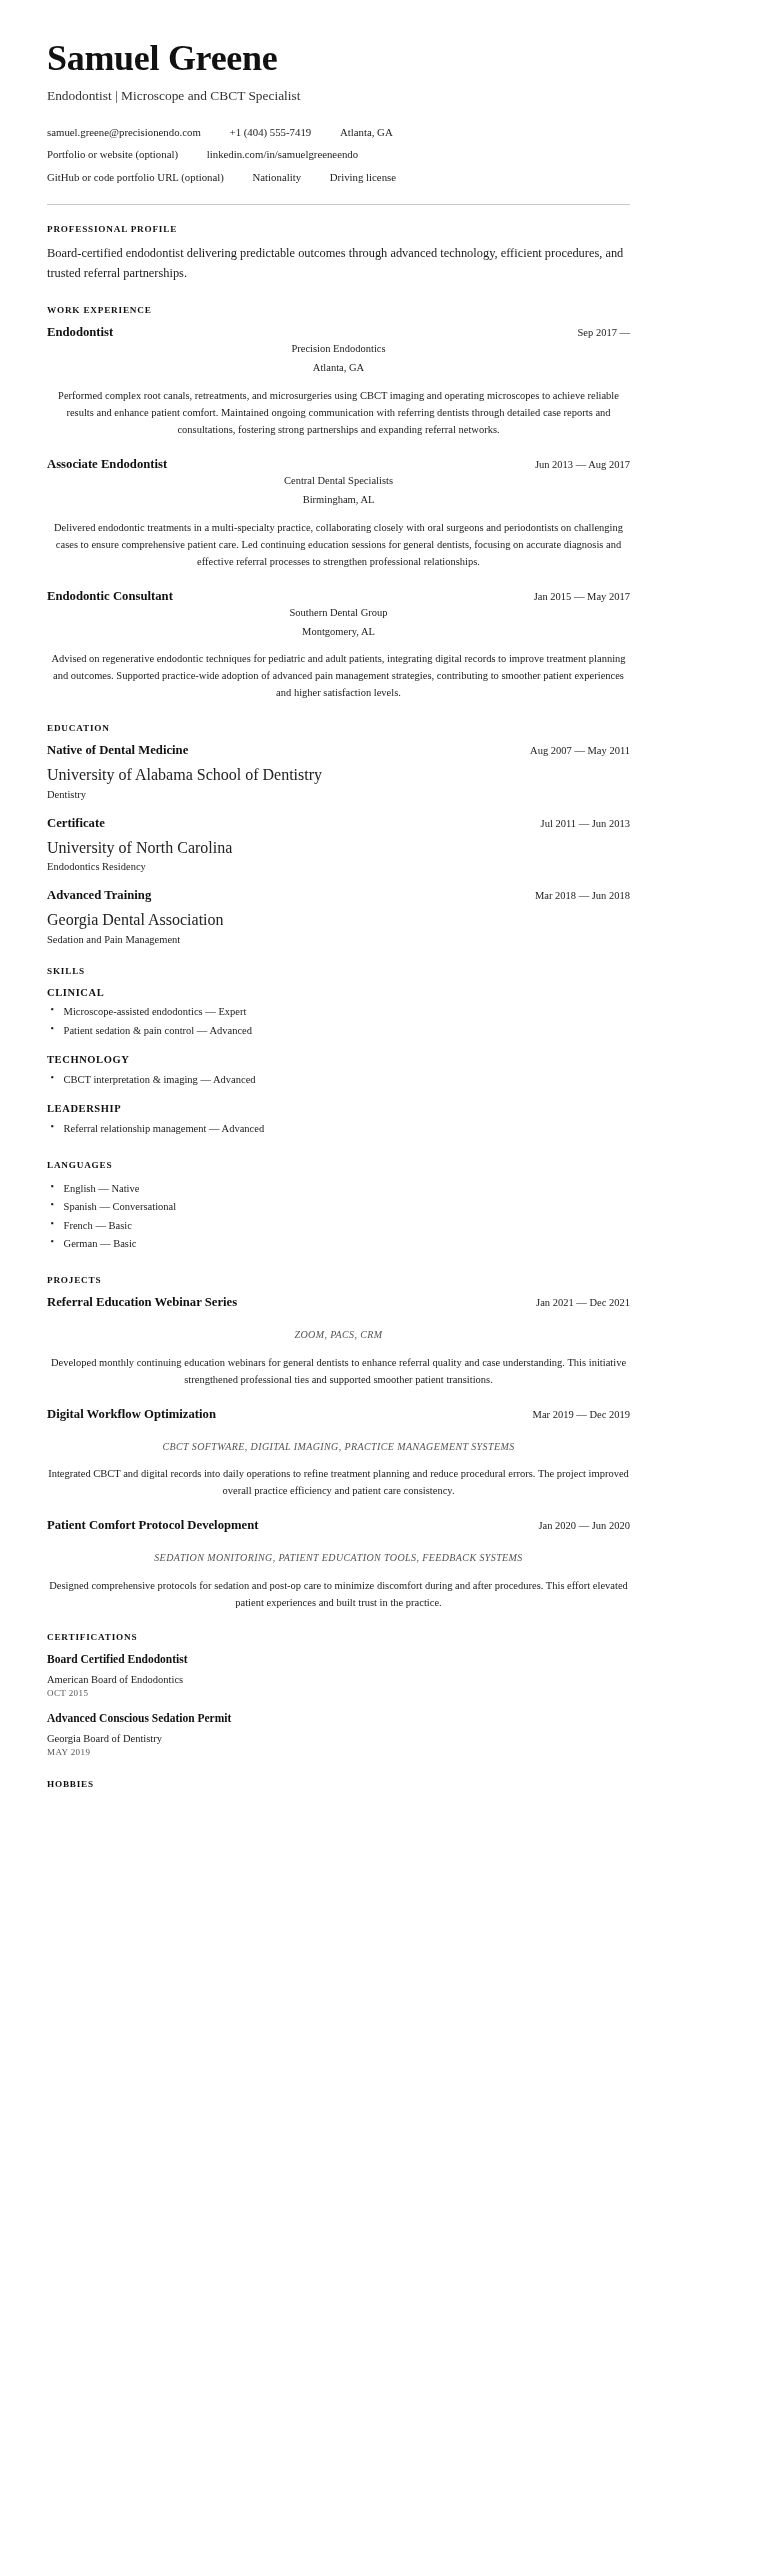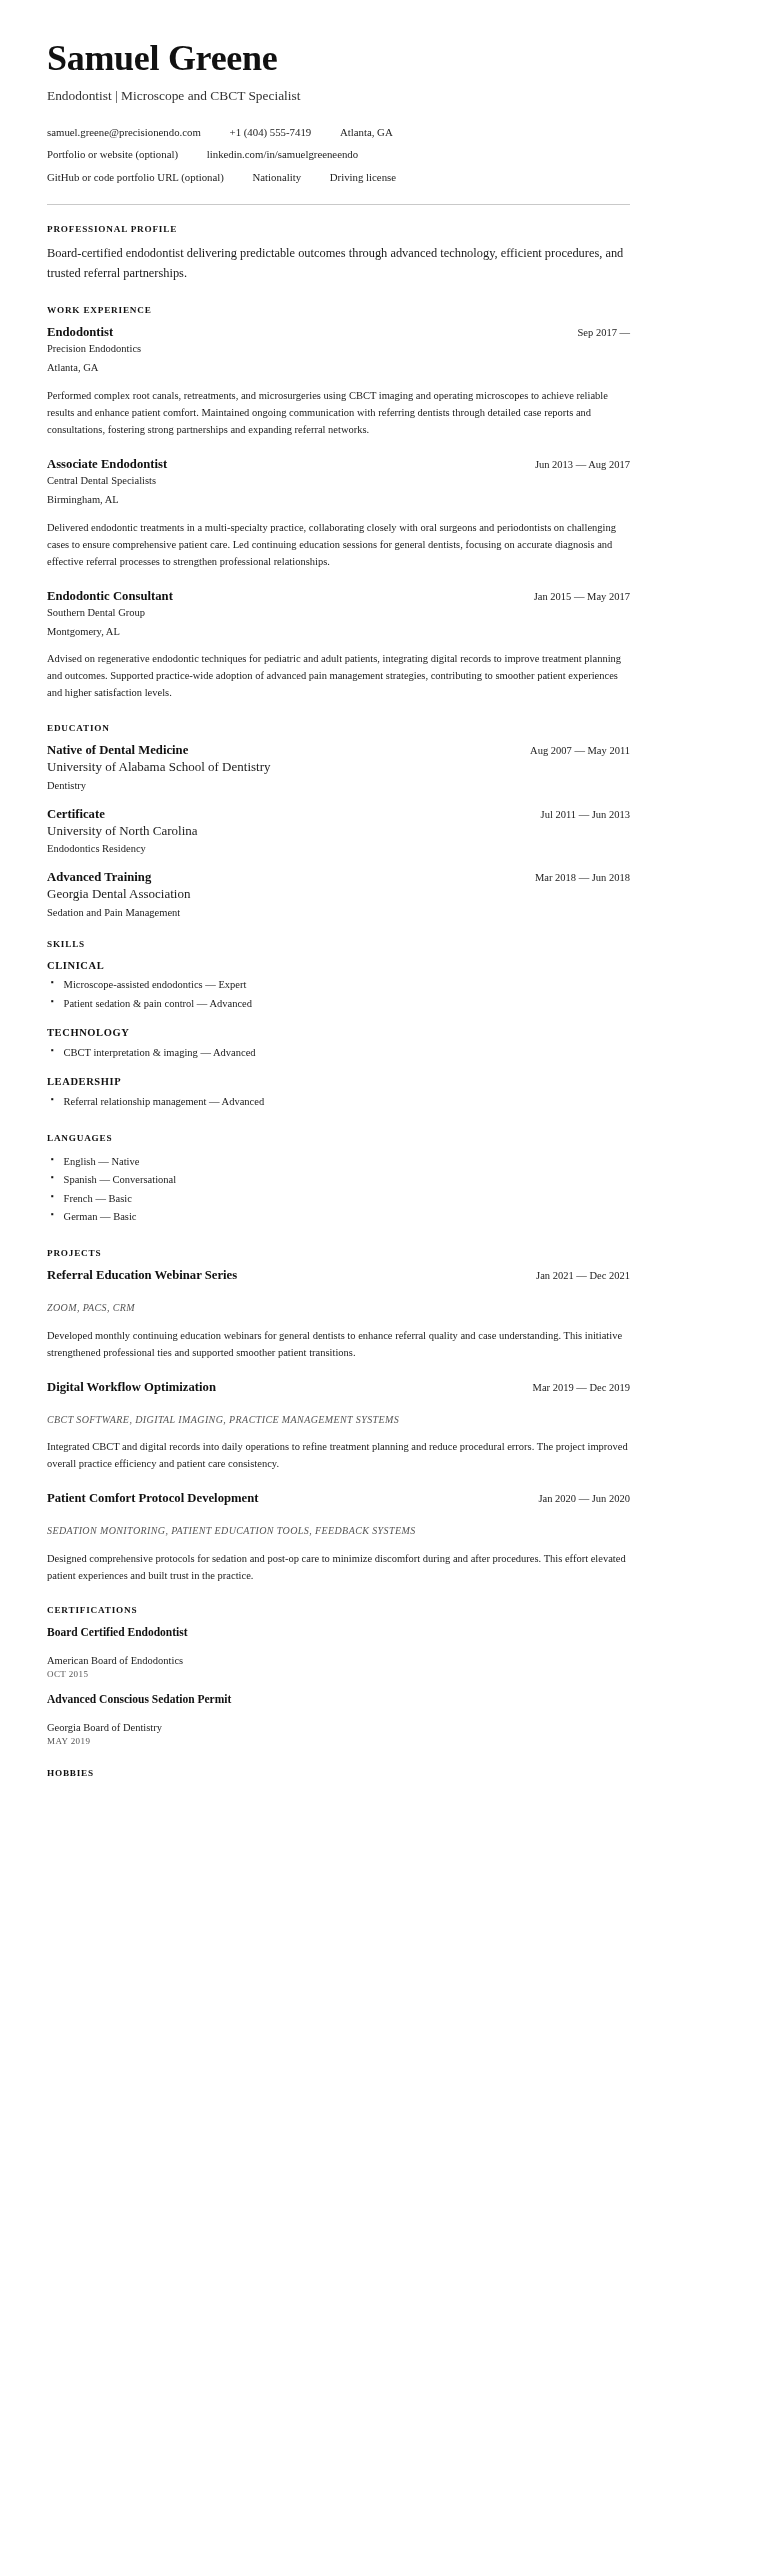--- a/index.html
+++ b/index.html
@@ -60,20 +60,21 @@
     margin-bottom: 21.7px;
   }
   .profile-text {
     font-size: 12.4px;
     line-height: 1.55;
     color: #1a1a1a;
     margin: 0;
   }
   .entry {
     margin-bottom: 19px;
+    text-align: center;
   }
   .entry:last-child { margin-bottom: 0; }
   .entry-head {
     display: flex;
     justify-content: space-between;
     align-items: baseline;
   }
   .entry-title {
     font-size: 12.7px;
     font-weight: bold;
@@ -99,23 +100,23 @@
     font-size: 10.5px;
     line-height: 1.62;
     color: #1a1a1a;
     margin-top: 13.4px;
   }
   .edu-entry {
     margin-bottom: 16px;
   }
   .edu-entry:last-child { margin-bottom: 0; }
   .edu-sub {
-    font-size: 13px;
-    color: #222222;
-    margin-top: 1px;
+    font-size: 16px;
+    color: #222222;
+    margin-top: 8px;
   }
   .edu-sub2 {
     font-size: 10.5px;
     color: #222222;
     margin-top: 4.5px;
   }
   .skill-group {
     margin-bottom: 14px;
   }
   .skill-group:last-child { margin-bottom: 0; }
@@ -155,21 +156,21 @@
   }
   .cert-entry { margin-bottom: 14px; }
   .cert-entry:last-child { margin-bottom: 0; }
   .cert-title {
     font-size: 11.5px;
     font-weight: bold;
   }
   .cert-org {
     font-size: 10.5px;
     color: #222222;
-    margin-top: 17px;
+    margin-top: 9px;
   }
   .cert-date {
     font-size: 9px;
     letter-spacing: 0.4px;
     color: #555555;
     text-transform: uppercase;
     margin-top: 3.2px;
   }
 </style>
 </head>

